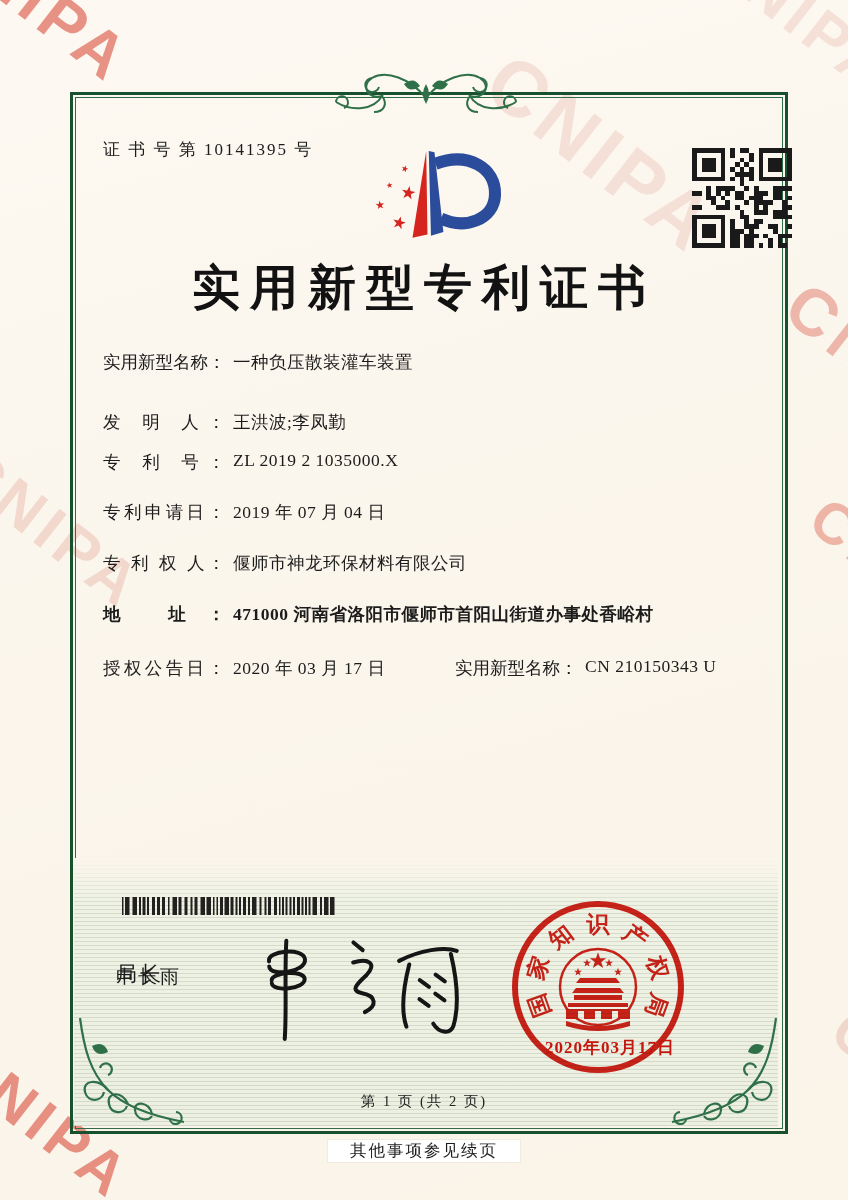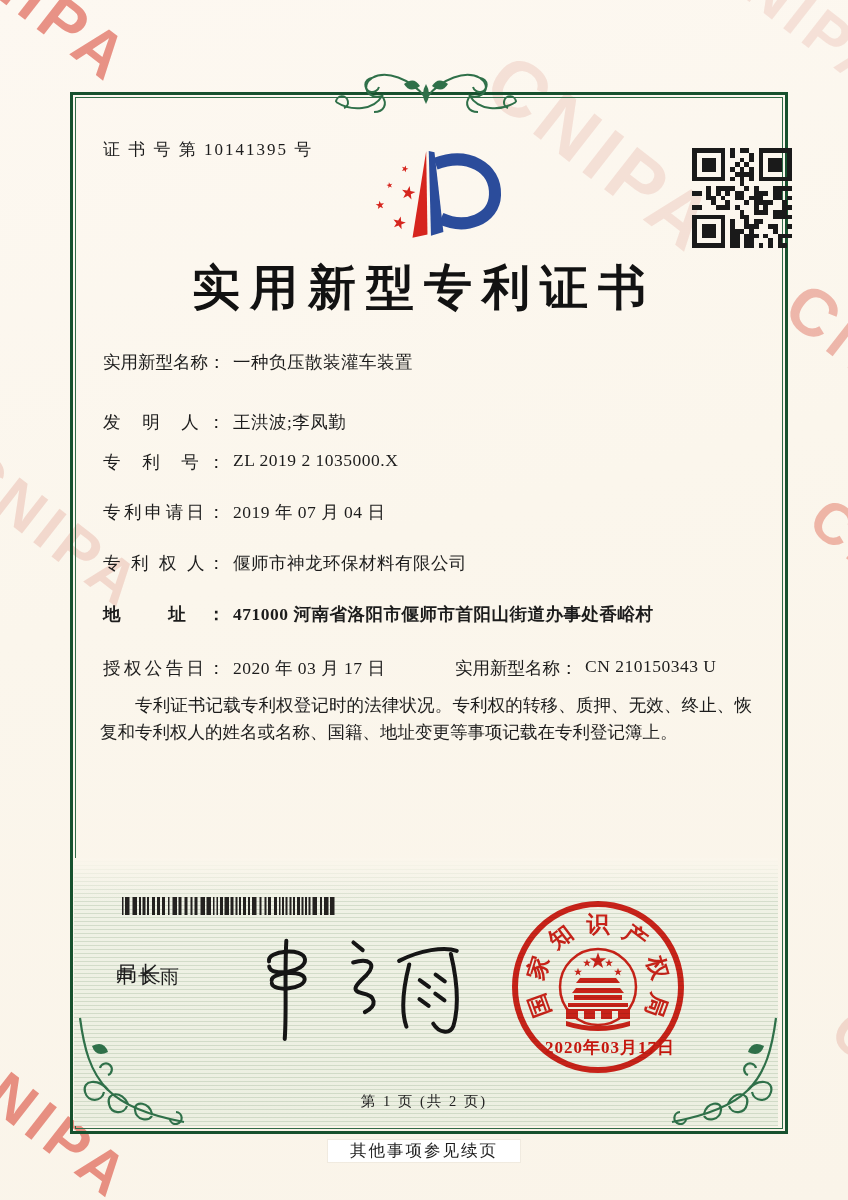--- a/index.html
+++ b/index.html
@@ -399,21 +399,20 @@
     </div>
     <div class="frow r6">
       <span class="f-label">授权公告日：</span><span class="f-value">2020 年 03 月 17 日</span>
     </div>
     <div class="frow r6b">
       <span class="f-label">实用新型名称：</span><span class="f-value">CN 210150343 U</span>
     </div>
   </div>
 
   <div class="paras">
-    <p>专利证书记载专利权登记时的法律状况。专利权的转移、质押、无效、终止、恢复和专利权人的姓名或名称、国籍、地址变更等事项记载在专利登记簿上。</p>
   </div>
 
   <svg class="barcode" id="barcode" viewBox="0 0 216 18" preserveAspectRatio="none">
       <g fill="#23211f">
         <rect x="0.0" y="0" width="1.5" height="18"></rect>
         <rect x="3.0" y="0" width="4.5" height="18"></rect>
         <rect x="10.5" y="0" width="4.5" height="18"></rect>
         <rect x="17.0" y="0" width="2" height="18"></rect>
         <rect x="20.5" y="0" width="3" height="18"></rect>
         <rect x="25.0" y="0" width="2" height="18"></rect>

